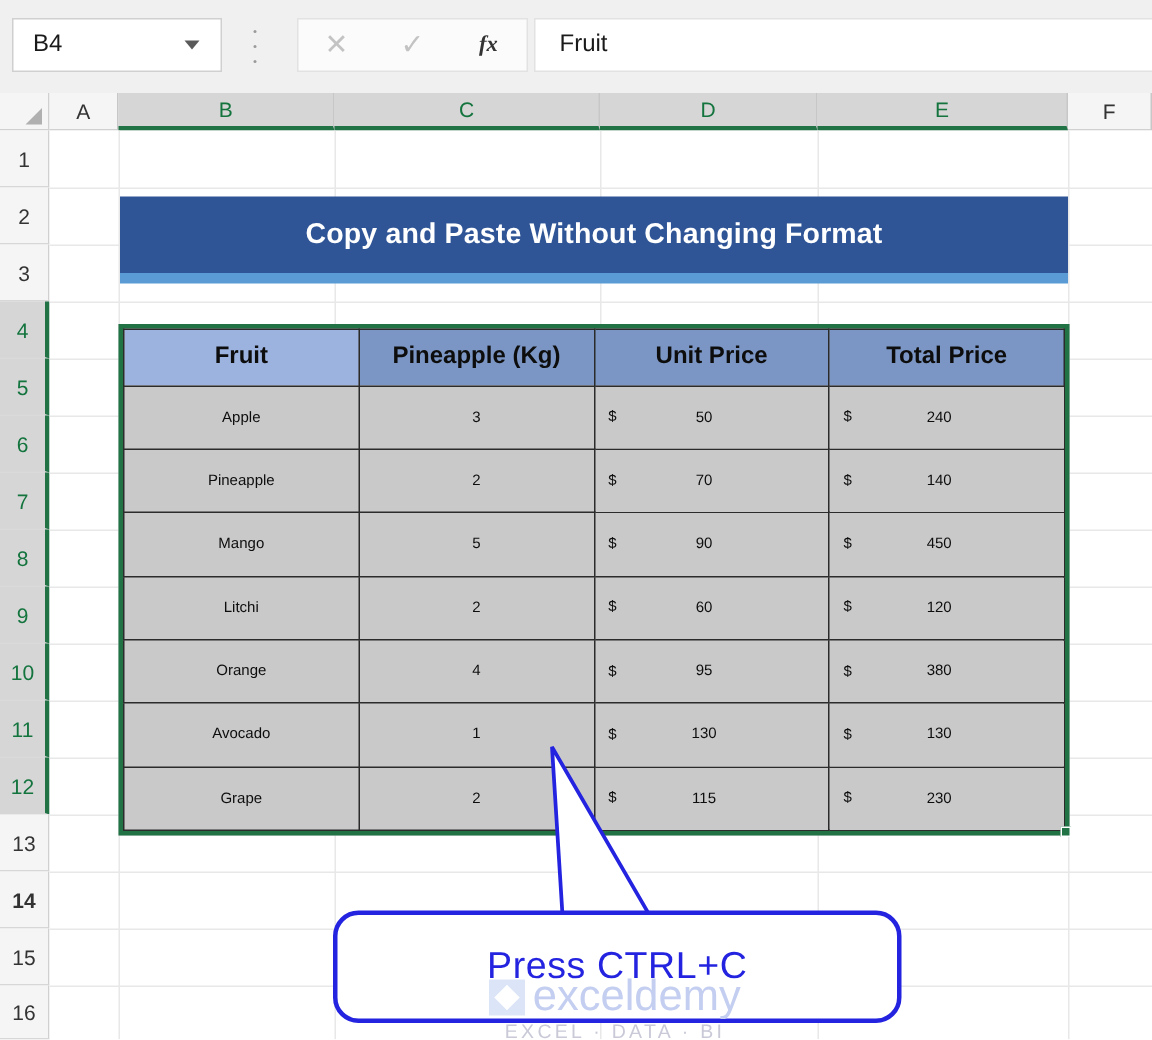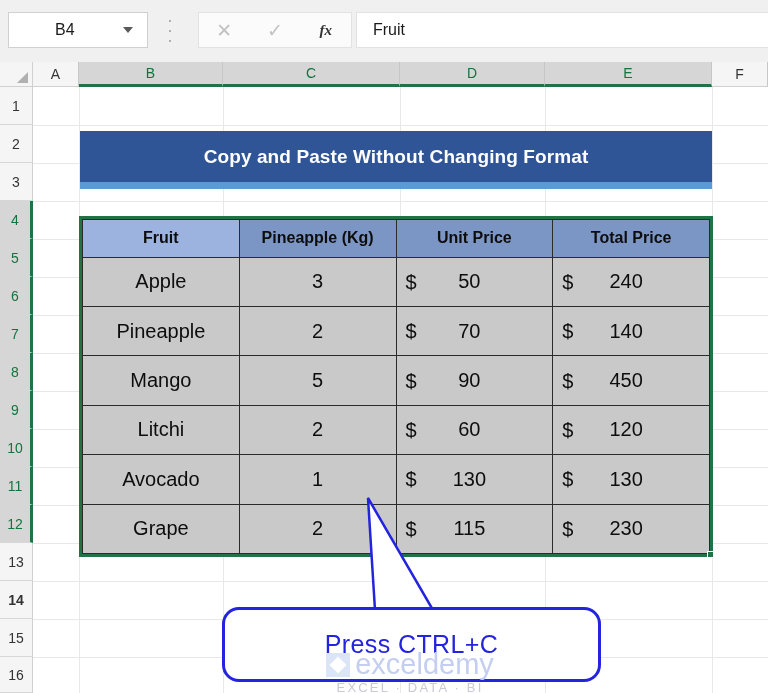--- a/index.html
+++ b/index.html
@@ -25,21 +25,20 @@
   }
   #name-box {
     position: absolute;
     left: 8px; top: 12px;
     width: 140px; height: 36px;
     background: #ffffff;
     border: 1px solid #d0d0d0;
     display: flex;
     align-items: center;
     box-sizing: border-box;
-    padding-left: 33px;
   }
   #name-box-value {
     flex: 1;
     padding-left: 13px;
     font-size: 16px;
     color: #1a1a1a;
     font-family: "Liberation Sans", sans-serif;
   }
   .namebox-caret {
     width: 0; height: 0;
@@ -227,21 +226,21 @@
     background: #c9c9c9;
   }
   #data-table {
     width: 100%;
     height: 100%;
     border-collapse: collapse;
     table-layout: fixed;
   }
   #data-table th, #data-table td {
     border: 1px solid #2b2b2b;
-    font-size: 20px;
+    font-size: 10px;
     color: #0d0d0d;
     padding: 0;
     height: 37.5px;
     box-sizing: border-box;
   }
   #data-table thead th {
     background: #7b96c4;
     font-weight: bold;
     font-size: 16px;
     text-align: center;
@@ -479,20 +478,32 @@
           <td class="money">
             <span class="cur">$</span>
             <span class="amt">60</span>
           </td>
           <td class="money">
             <span class="cur">$</span>
             <span class="amt">120</span>
           </td>
         </tr>
         <tr>
+          <td>Orange</td>
+          <td>4</td>
+          <td class="money">
+            <span class="cur">$</span>
+            <span class="amt">95</span>
+          </td>
+          <td class="money">
+            <span class="cur">$</span>
+            <span class="amt">380</span>
+          </td>
+        </tr>
+        <tr>
           <td>Avocado</td>
           <td>1</td>
           <td class="money">
             <span class="cur">$</span>
             <span class="amt">130</span>
           </td>
           <td class="money">
             <span class="cur">$</span>
             <span class="amt">130</span>
           </td>

